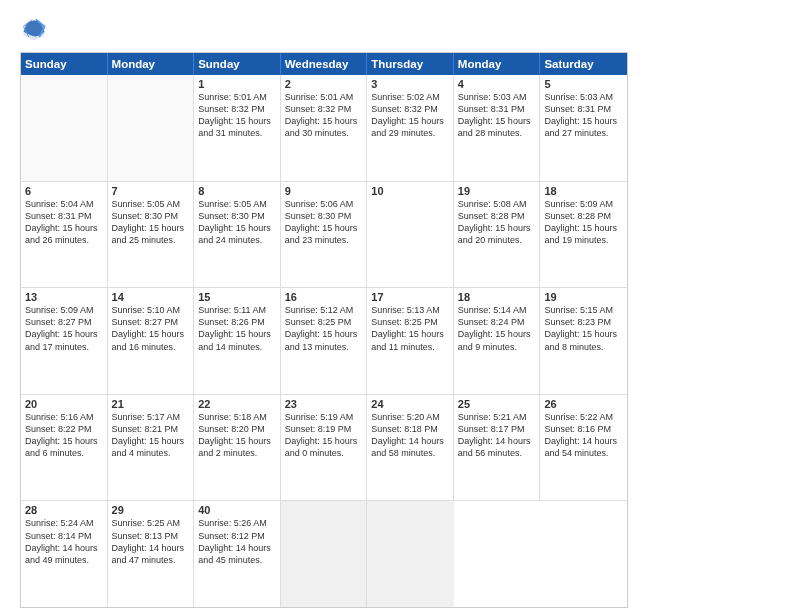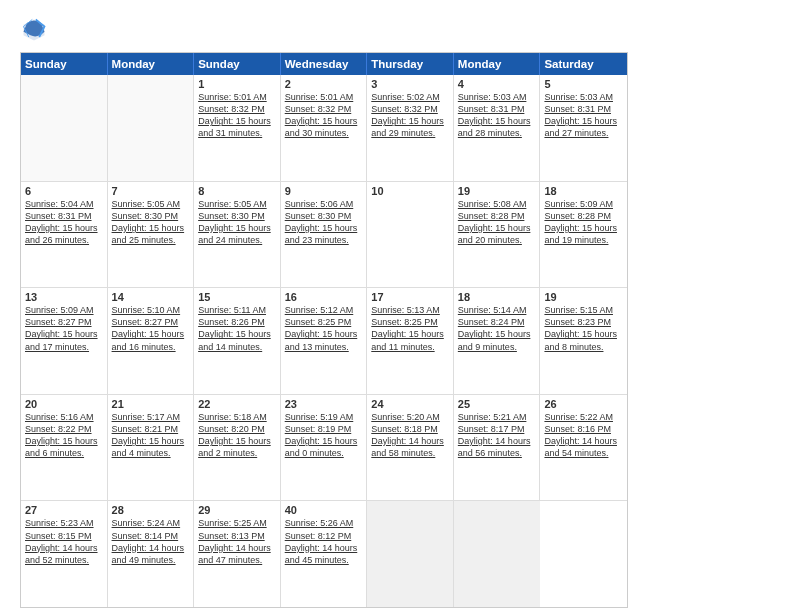--- a/index.html
+++ b/index.html
@@ -103,21 +103,20 @@
     .day-num {
       font-size: 11px;
       font-weight: bold;
       display: block;
       margin-bottom: 1px;
     }
     .cell-text {
       font-size: 9px;
       line-height: 1.35;
       color: #333;
-      text-decoration: underline;
     }
   </style>
 </head>
 <body>
 
 <div class="page">
   <div class="header">
     <div class="logo">
       <svg class="logo-icon" viewBox="0 0 32 32">
         <polygon points="16,4 28,10 28,22 16,28 4,22 4,10" fill="#1a5aab" opacity="0.15"></polygon>
@@ -255,24 +254,20 @@
             <span class="day-num">25</span>
             <div class="cell-text">Sunrise: 5:21 AM<br>Sunset: 8:17 PM<br>Daylight: 14 hours and 56 minutes.</div>
           </div>
           <div class="cal-cell">
             <span class="day-num">26</span>
             <div class="cell-text">Sunrise: 5:22 AM<br>Sunset: 8:16 PM<br>Daylight: 14 hours and 54 minutes.</div>
           </div>
         </div>
         <div class="cal-row">
           <div class="cal-cell">
-            <span class="day-num">27</span>
-            <div class="cell-text">Sunrise: 5:23 AM<br>Sunset: 8:15 PM<br>Daylight: 14 hours and 52 minutes.</div>
-          </div>
-          <div class="cal-cell">
             <span class="day-num">28</span>
             <div class="cell-text">Sunrise: 5:24 AM<br>Sunset: 8:14 PM<br>Daylight: 14 hours and 49 minutes.</div>
           </div>
           <div class="cal-cell">
             <span class="day-num">29</span>
             <div class="cell-text">Sunrise: 5:25 AM<br>Sunset: 8:13 PM<br>Daylight: 14 hours and 47 minutes.</div>
           </div>
           <div class="cal-cell">
             <span class="day-num">40</span>
             <div class="cell-text">Sunrise: 5:26 AM<br>Sunset: 8:12 PM<br>Daylight: 14 hours and 45 minutes.</div>

